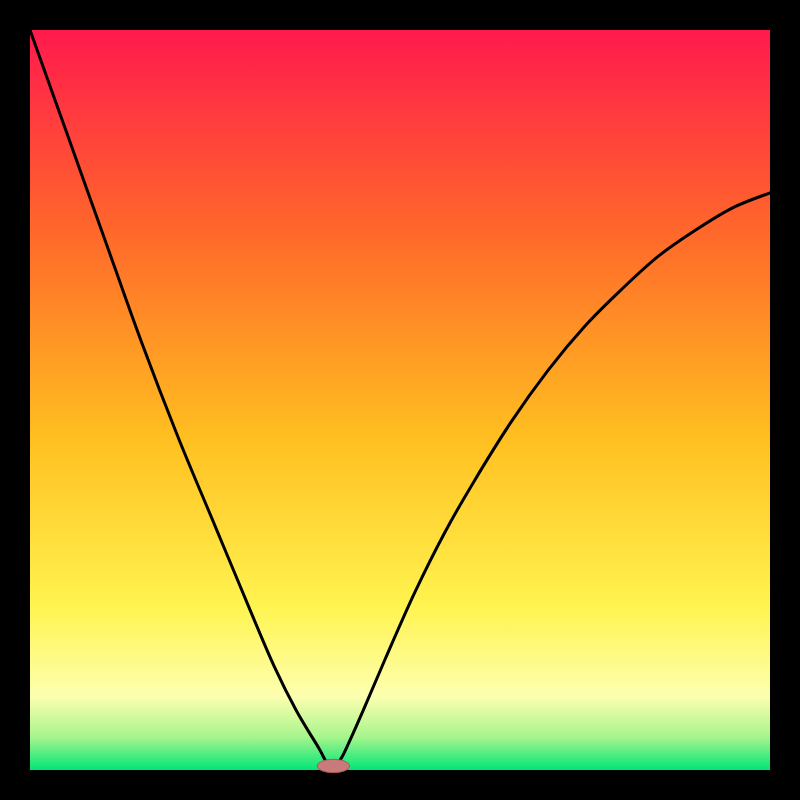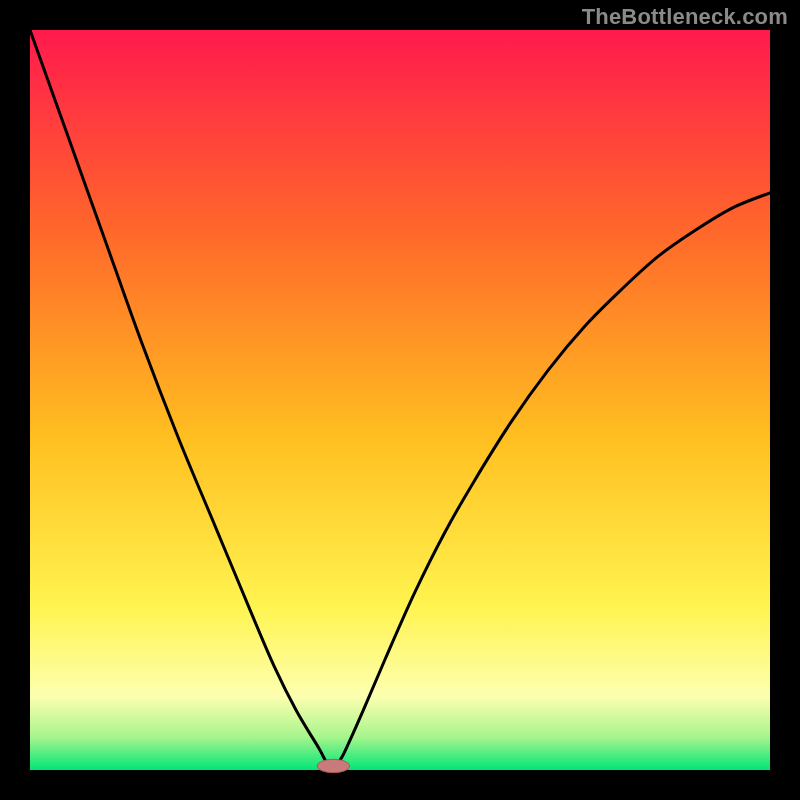--- a/index.html
+++ b/index.html
@@ -48,14 +48,13 @@
           <stop offset="1" stop-color="#00e676"></stop>
         </linearGradient>
         <clipPath id="plot-clip">
           <rect x="30" y="30" width="740" height="740"></rect>
         </clipPath>
       </defs>
       <rect x="30" y="30" width="740" height="740" fill="url(#bg-grad)"></rect>
       <path d="M 30.00 30.00 C 36.17 47.27, 54.67 99.07, 67.00 133.60 C 79.33 168.13, 91.67 202.67, 104.00 237.20 C 116.33 271.73, 128.67 307.50, 141.00 340.80 C 153.33 374.10, 165.67 406.17, 178.00 437.00 C 190.33 467.83, 202.67 496.20, 215.00 525.80 C 227.33 555.40, 242.13 591.17, 252.00 614.60 C 261.87 638.03, 266.80 650.37, 274.20 666.40 C 281.60 682.43, 289.00 697.23, 296.40 710.80 C 303.80 724.37, 313.67 739.41, 318.60 747.80 C 323.53 756.19, 323.53 758.04, 326.00 761.12 C 328.47 764.20, 330.93 766.67, 333.40 766.30 C 335.87 765.93, 338.33 762.60, 340.80 758.90 C 343.27 755.20, 344.50 752.12, 348.20 744.10 C 351.90 736.08, 356.83 724.98, 363.00 710.80 C 369.17 696.62, 376.57 678.73, 385.20 659.00 C 393.83 639.27, 404.93 613.37, 414.80 592.40 C 424.67 571.43, 434.53 551.70, 444.40 533.20 C 454.27 514.70, 462.90 499.90, 474.00 481.40 C 485.10 462.90, 498.67 440.70, 511.00 422.20 C 523.33 403.70, 535.67 386.43, 548.00 370.40 C 560.33 354.37, 572.67 339.57, 585.00 326.00 C 597.33 312.43, 609.67 300.72, 622.00 289.00 C 634.33 277.28, 646.67 265.57, 659.00 255.70 C 671.33 245.83, 683.67 237.82, 696.00 229.80 C 708.33 221.78, 720.67 213.77, 733.00 207.60 C 745.33 201.43, 763.83 195.27, 770.00 192.80" fill="none" stroke="#000000" stroke-width="3" stroke-linecap="round" clip-path="url(#plot-clip)"></path>
       <ellipse cx="333.4" cy="766" rx="16.28" ry="6.66" fill="#c97a7a" stroke="#a85a5a" stroke-width="1"></ellipse>
     </svg>
-  <div class="watermark">TheBottleneck.com</div>
 </div>
 
 </body></html>

